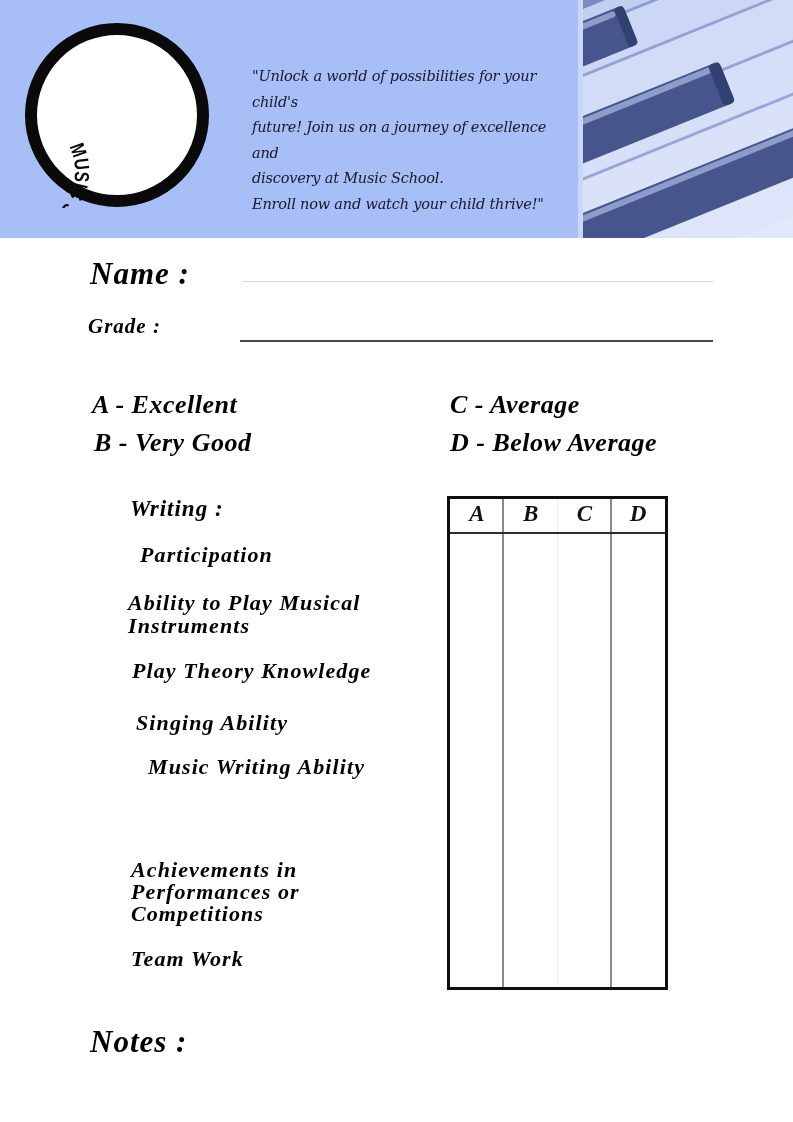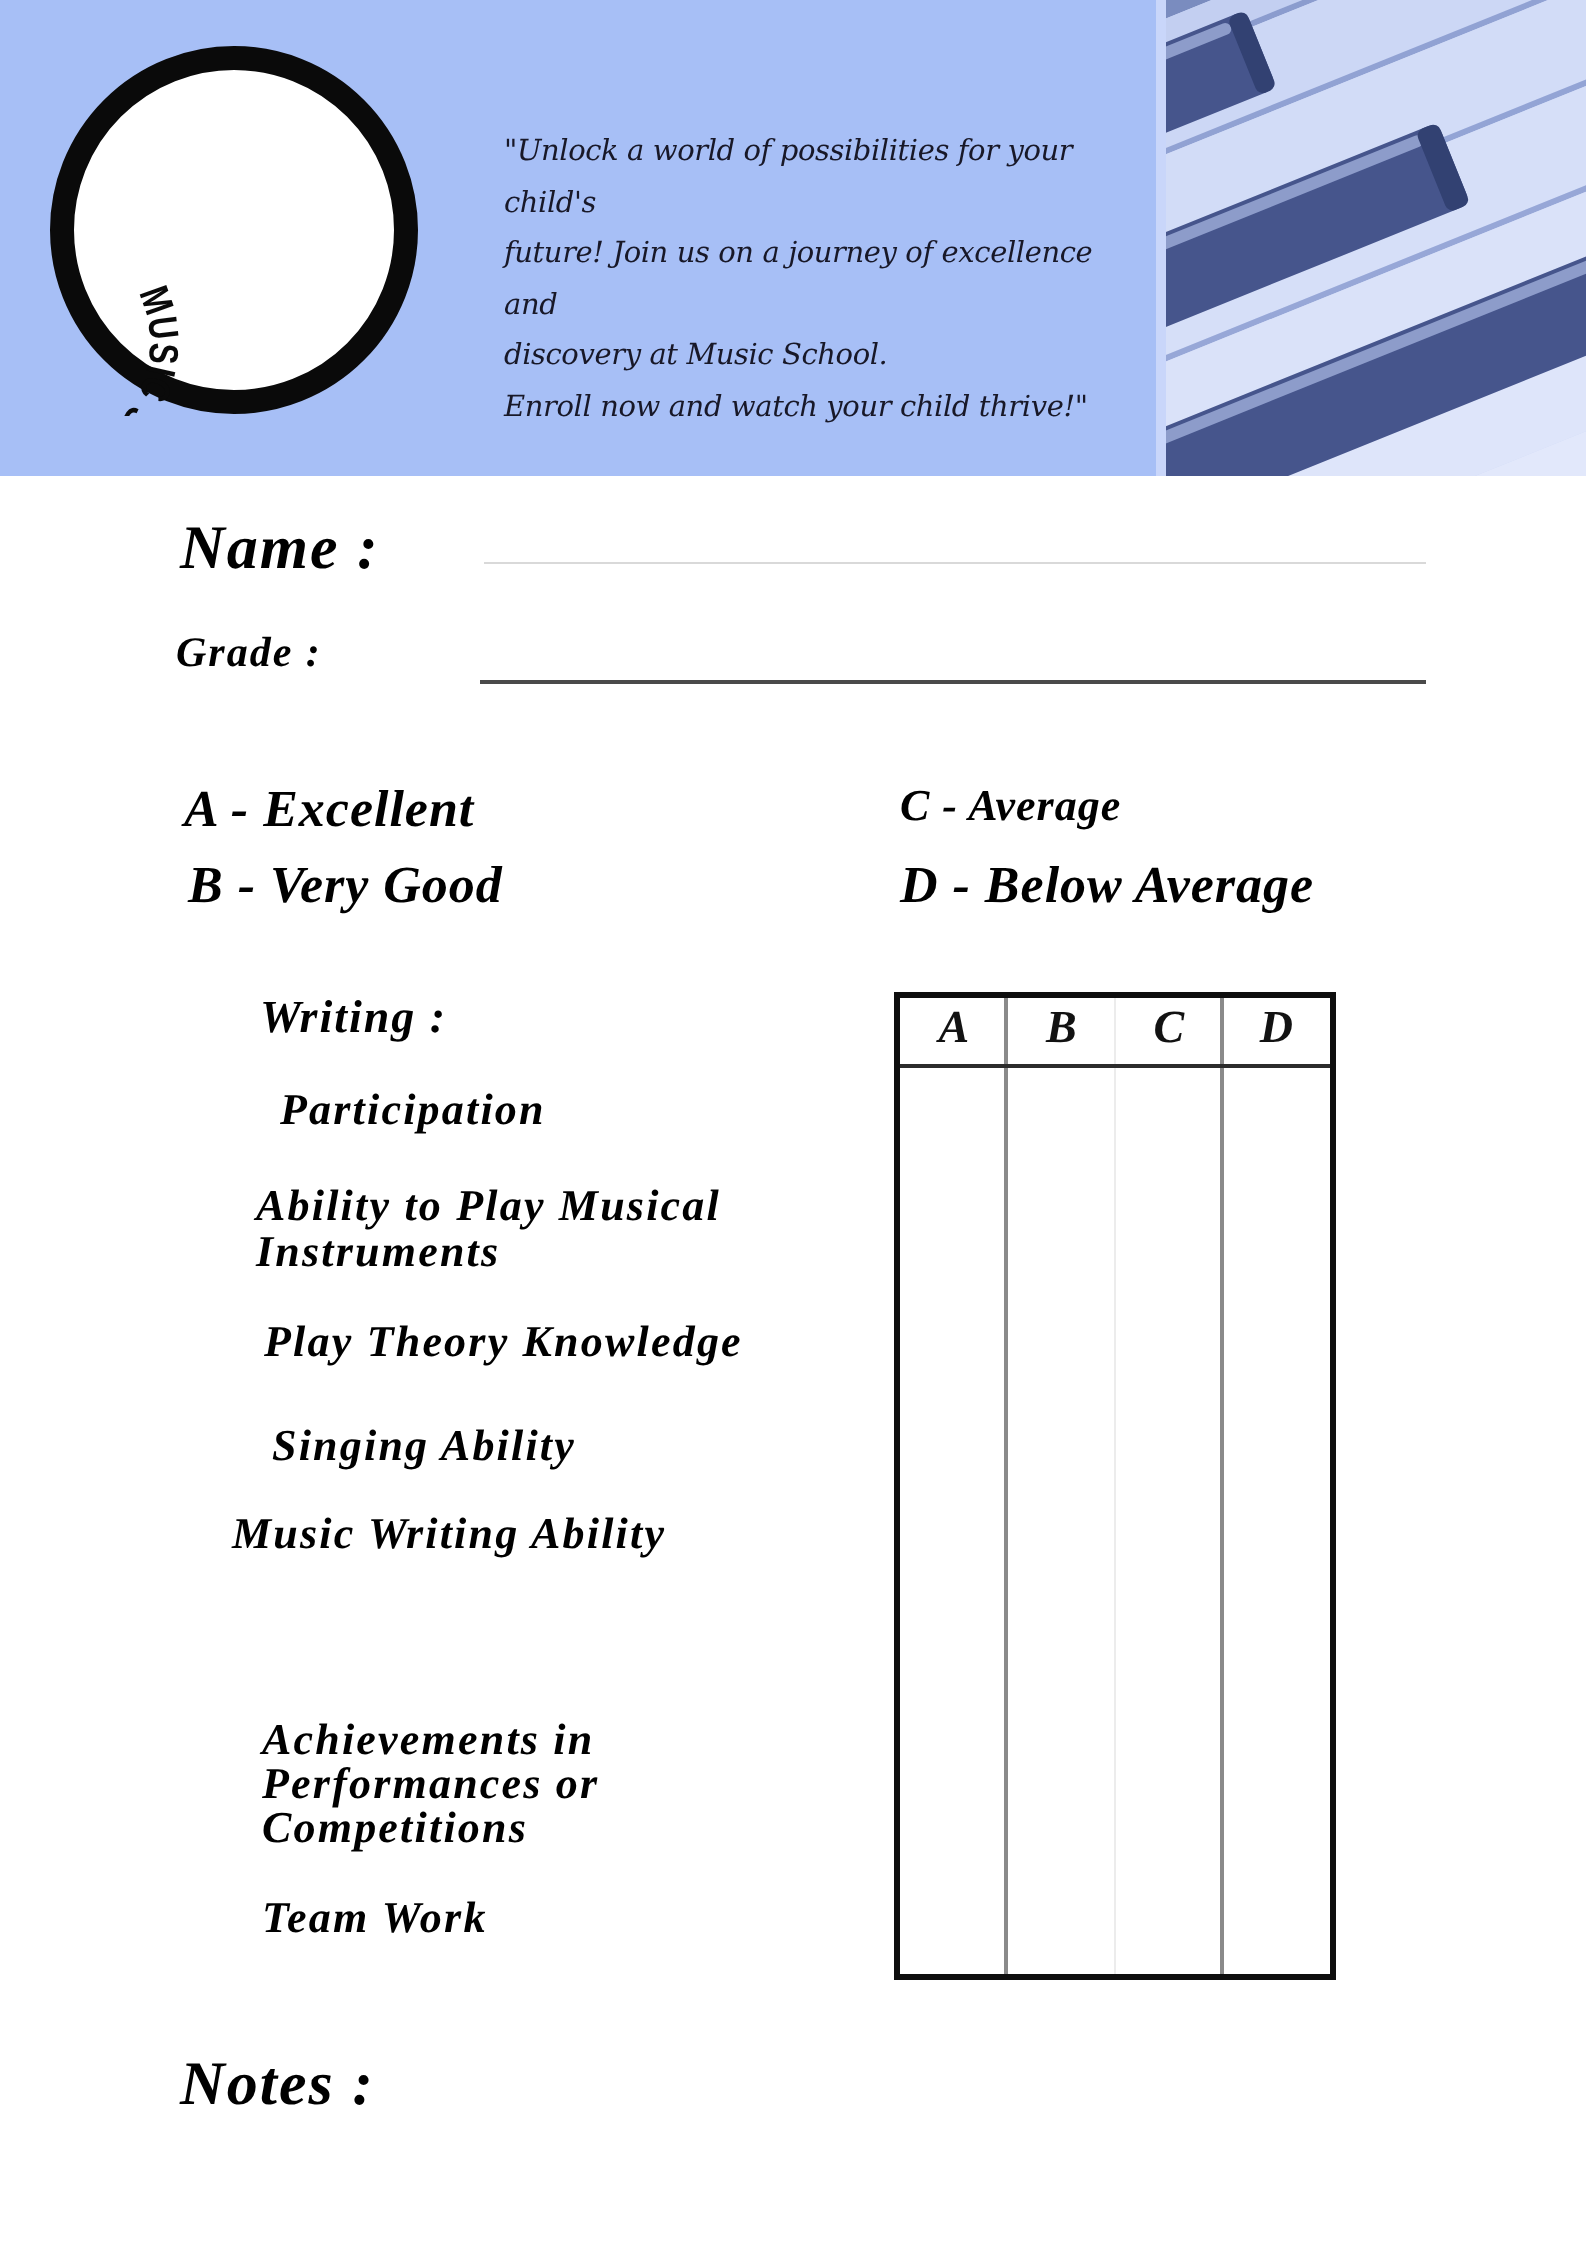--- a/index.html
+++ b/index.html
@@ -61,31 +61,31 @@
     width: 471px; height: 1px; background: #d9d9d9;
   }
   .grade-line {
     position: absolute; left: 240px; top: 340px;
     width: 473px; height: 2px; background: #4a4a4a;
   }
 
   
   .legend-a { left: 92px;  top: 390px; font-size: 26px; letter-spacing: 0.5px; }
   .legend-b { left: 94px;  top: 428px; font-size: 26px; letter-spacing: 0.5px; }
-  .legend-c { left: 450px; top: 390px; font-size: 22px; letter-spacing: 0.5px; }
+  .legend-c { left: 450px; top: 390px; font-size: 26px; letter-spacing: 0.5px; }
   .legend-d { left: 450px; top: 428px; font-size: 26px; letter-spacing: 0.5px; }
 
   
   .subject-header { left: 130px; top: 496px; font-size: 23px; letter-spacing: 1px; }
   .subject-item   { font-size: 22px; letter-spacing: 1.1px; line-height: 23px; }
   .si0 { left: 140px; top: 543px; }
   .si1 { left: 128px; top: 591px; }
   .si2 { left: 132px; top: 659px; }
   .si3 { left: 136px; top: 711px; }
-  .si4 { left: 116px; top: 755px; }
+  .si4 { left: 148px; top: 755px; }
   .si5 { left: 128px; top: 800px; }
   .si6 { left: 131px; top: 859px; line-height: 22px; }
   .si7 { left: 131px; top: 947px; }
 
   
   .grade-table {
     position: absolute;
     left: 447px; top: 496px;
     width: 221px; height: 494px;
     border: 3px solid #0e0e0e;

